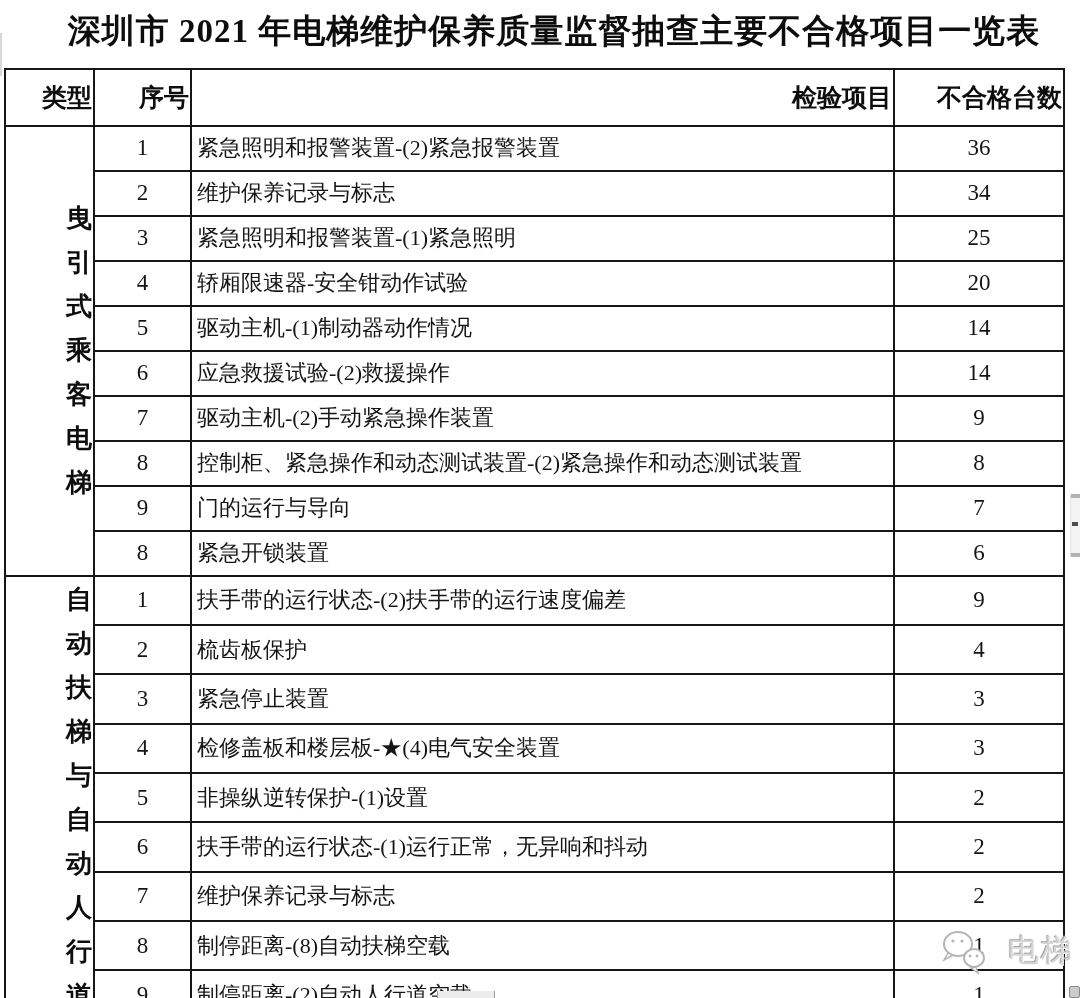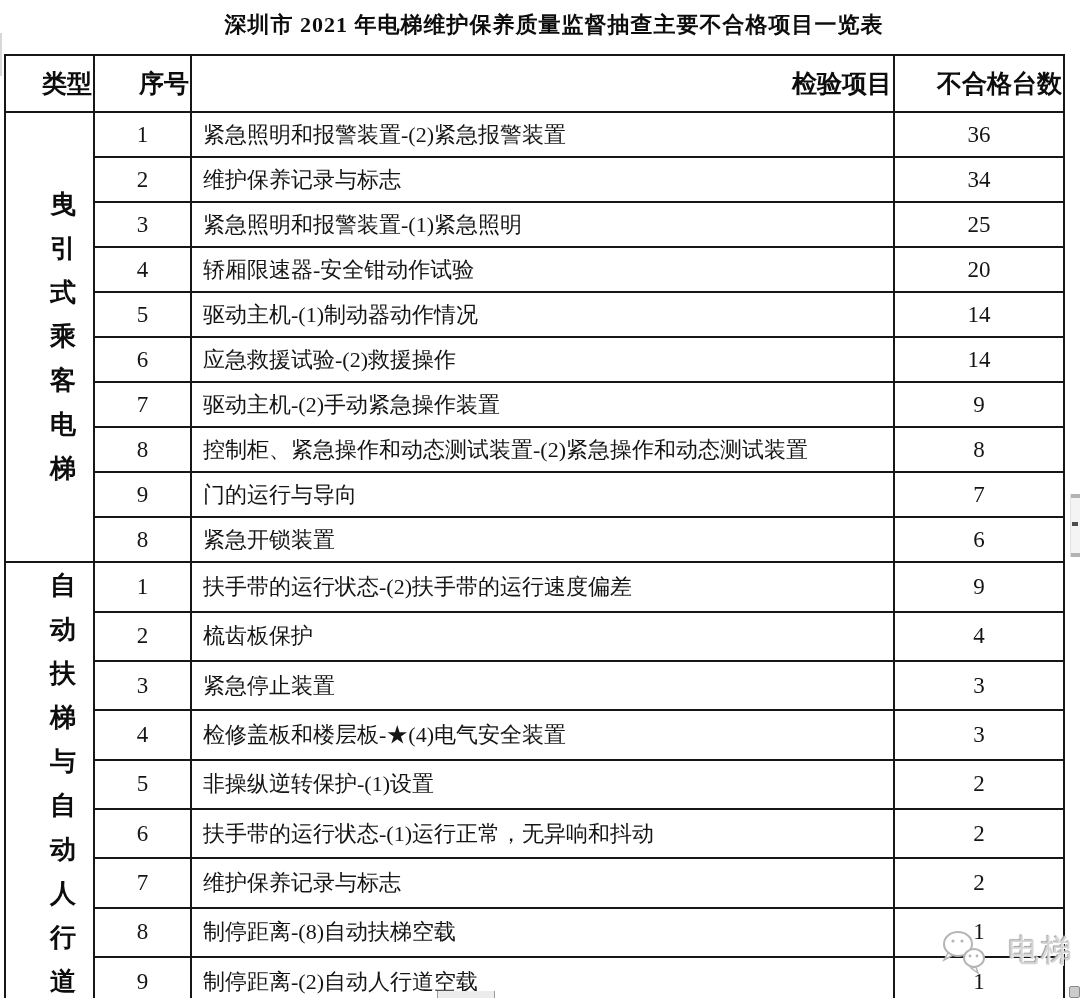--- a/index.html
+++ b/index.html
@@ -4,21 +4,21 @@
 <style>
   html,body{margin:0;padding:0;}
   body{
     width:1080px;height:998px;background:#ffffff;overflow:hidden;
     font-family:"Liberation Serif","DejaVu Serif",serif;color:#111111;
   }
   .page{position:relative;width:1080px;height:998px;background:#ffffff;}
 
   .title{
     padding-top:12px;text-align:center;
-    font-size:22px;font-weight:bold;letter-spacing:1px;color:#0d0d0d;
+    font-size:33px;font-weight:bold;letter-spacing:1px;color:#0d0d0d;
     line-height:1.2;
     margin-left:28px;
   }
 
   table.main{
     border-collapse:collapse;table-layout:fixed;
     width:1059px;margin:16px 0 0 4px;
     background:#ffffff;
   }
   table.main td, table.main th{
@@ -27,25 +27,25 @@
   }
   th{
     font-size:25px;font-weight:bold;text-align:right;height:53px;
     color:#0d0d0d;
   }
   tr.data-row{height:45px;}
   td.seq, td.count{
     text-align:center;font-size:23px;color:#151515;
   }
   td.item{
-    text-align:left;font-size:22px;padding-left:11px;color:#151515;
+    text-align:left;font-size:22px;padding-left:5px;color:#151515;
     white-space:nowrap;
   }
   td.cat{
-    text-align:left;vertical-align:middle;
+    text-align:right;vertical-align:middle;
     font-size:26px;font-weight:bold;line-height:44px;
     white-space:pre-line;color:#0d0d0d;padding-left:44px;
   }
 
   
   .watermark{
     position:absolute;left:938px;top:926px;
     display:flex;align-items:center;gap:18px;
     pointer-events:none;z-index:5;
   }

